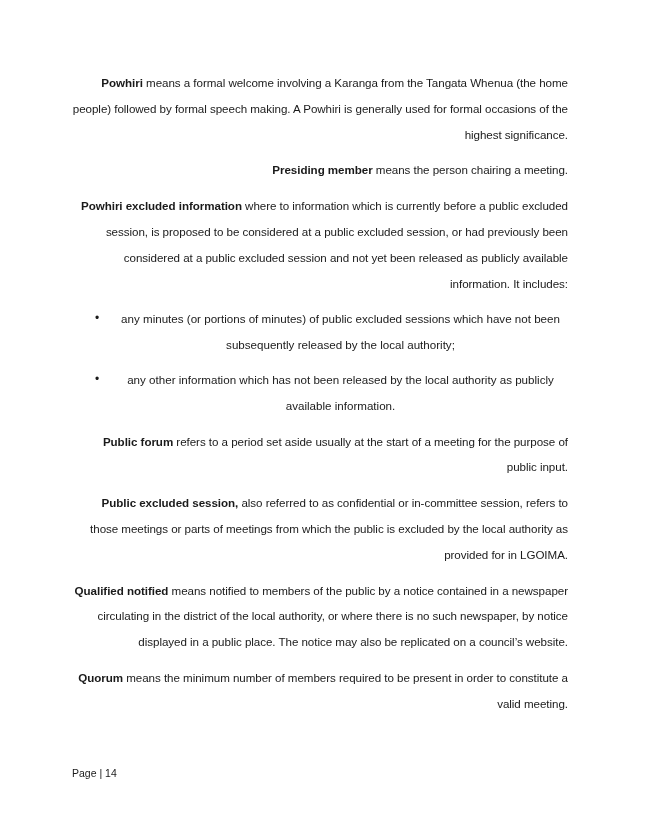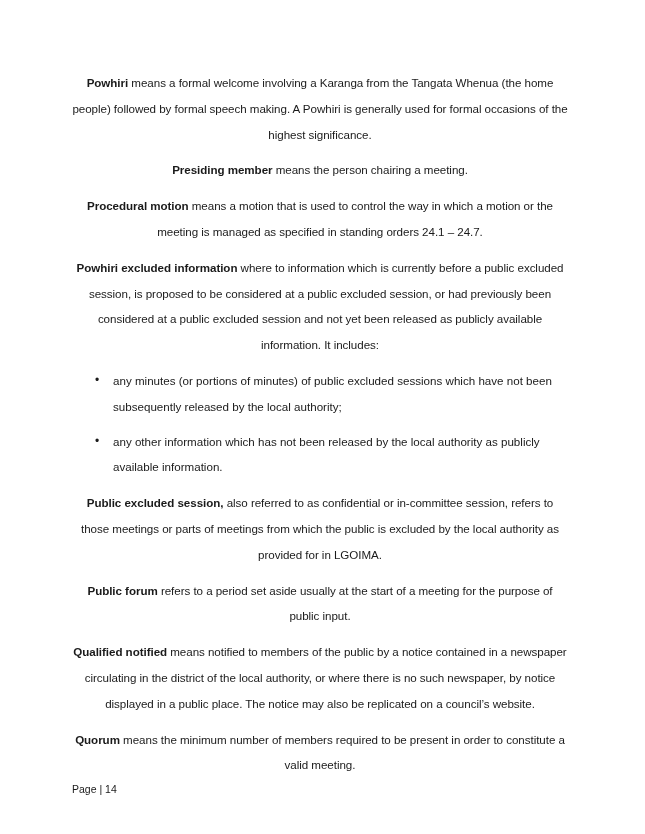--- a/index.html
+++ b/index.html
@@ -26,71 +26,71 @@
   .content {
     position: absolute;
     left: 72px;
     top: 70px;
     width: 496px;
   }
   .para {
     font-size: 11.6px;
     line-height: 25.8px;
     margin: 0 0 10px 0;
-    text-align: center;
+    text-align: right;
     letter-spacing: -0.05px;
   }
   .para .term {
     font-weight: bold;
   }
   ul.bullets {
     list-style: none;
     margin: 0 0 10px 0;
     padding: 0;
   }
   ul.bullets li {
     position: relative;
     font-size: 11.6px;
     line-height: 25.8px;
     padding-left: 41px;
     margin: 0 0 9px 0;
+    text-align: center;
   }
   ul.bullets li::before {
     content: "\2022";
     position: absolute;
     left: 23px;
     top: 0;
     font-size: 12px;
     line-height: 25.8px;
     color: #1a1a1a;
   }
   .footer {
     position: absolute;
     left: 72px;
-    top: 782px;
+    top: 766px;
     width: 496px;
     font-size: 10.5px;
     line-height: 14px;
     color: #1a1a1a;
   }
 </style>
 </head>
 <body>
 
 <div class="page">
   <div class="content" id="glossary-body">
       <p class="para"><span class="term">Powhiri</span><span> means a formal welcome involving a Karanga from the Tangata Whenua (the home people) followed by formal speech making. A Powhiri is generally used for formal occasions of the highest significance.</span></p>
       <p class="para"><span class="term">Presiding member</span><span> means the person chairing a meeting.</span></p>
-      <p class="para"><span class="term">Procedural motion</span><span> means a motion that is used to control the way in which a motion or the meeting is managed as specified in standing orders 24.1 – 24.7.</span></p>
       <p class="para"><span class="term">Powhiri excluded information</span><span> where to information which is currently before a public excluded session, is proposed to be considered at a public excluded session, or had previously been considered at a public excluded session and not yet been released as publicly available information. It includes:</span></p>
       <ul class="bullets">
         <li>any minutes (or portions of minutes) of public excluded sessions which have not been subsequently released by the local authority;</li>
         <li>any other information which has not been released by the local authority as publicly available information.</li>
       </ul>
+      <p class="para"><span class="term">Public forum</span><span> refers to a period set aside usually at the start of a meeting for the purpose of public input.</span></p>
       <p class="para"><span class="term">Public excluded session,</span><span> also referred to as confidential or in-committee session, refers to those meetings or parts of meetings from which the public is excluded by the local authority as provided for in LGOIMA.</span></p>
-      <p class="para"><span class="term">Public forum</span><span> refers to a period set aside usually at the start of a meeting for the purpose of public input.</span></p>
       <p class="para"><span class="term">Qualified notified</span><span> means notified to members of the public by a notice contained in a newspaper circulating in the district of the local authority, or where there is no such newspaper, by notice displayed in a public place. The notice may also be replicated on a council’s website.</span></p>
       <p class="para"><span class="term">Quorum</span><span> means the minimum number of members required to be present in order to constitute a valid meeting.</span></p>
     </div>
   <div class="footer">
     <span>Page | 14</span>
   </div>
 </div>
 
 </body></html>

